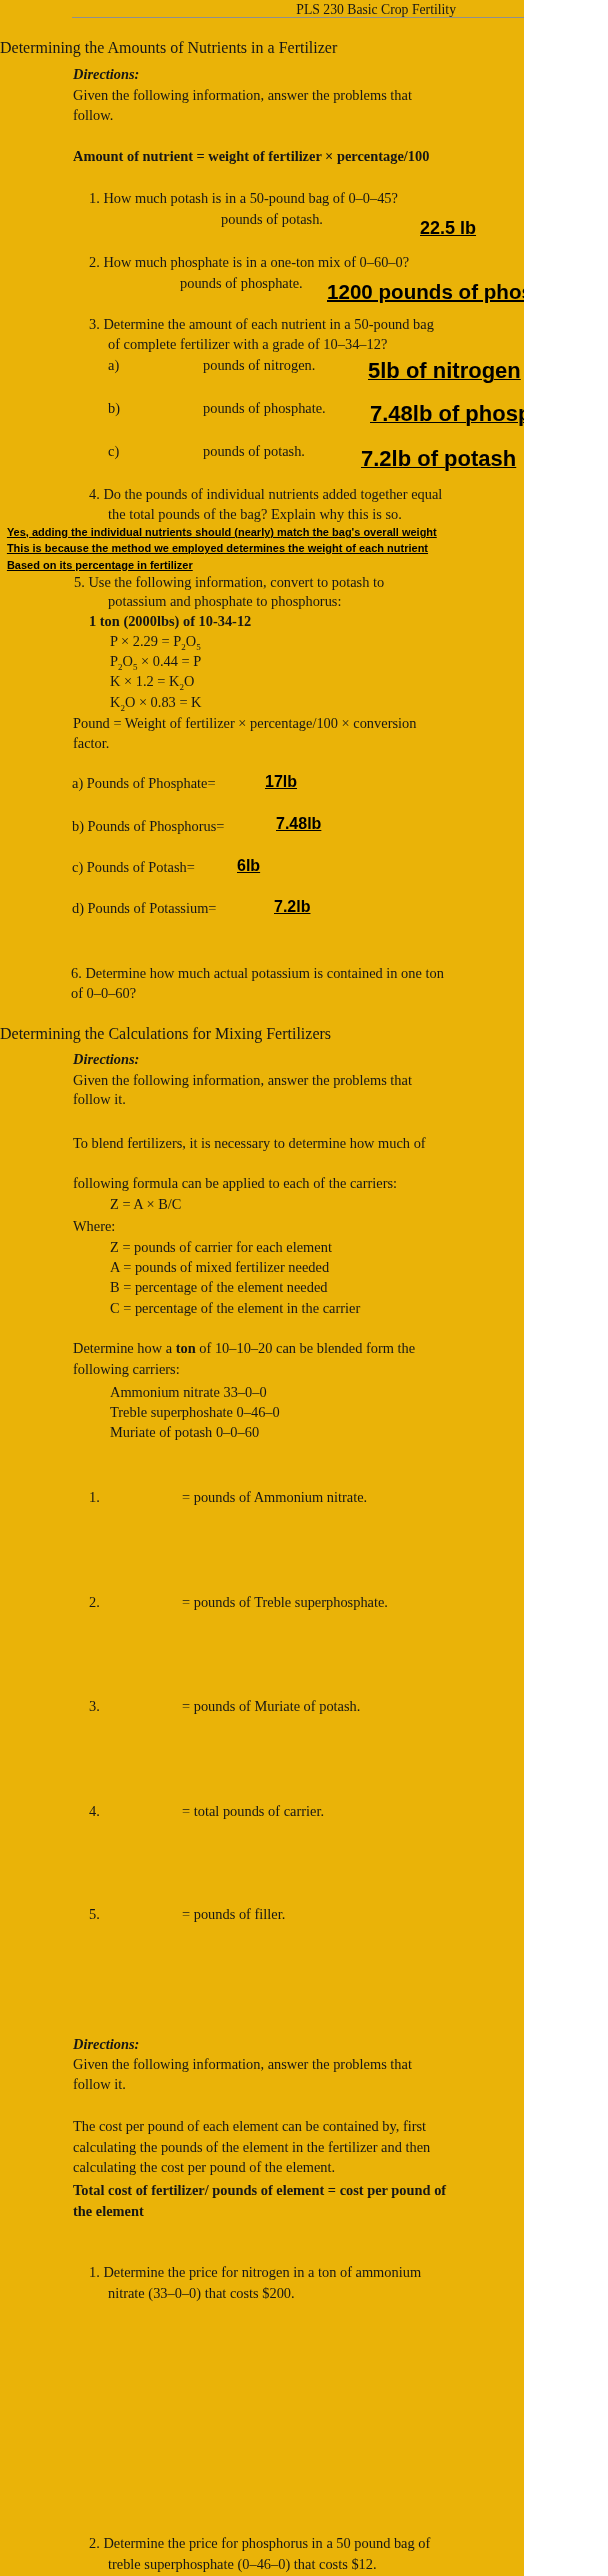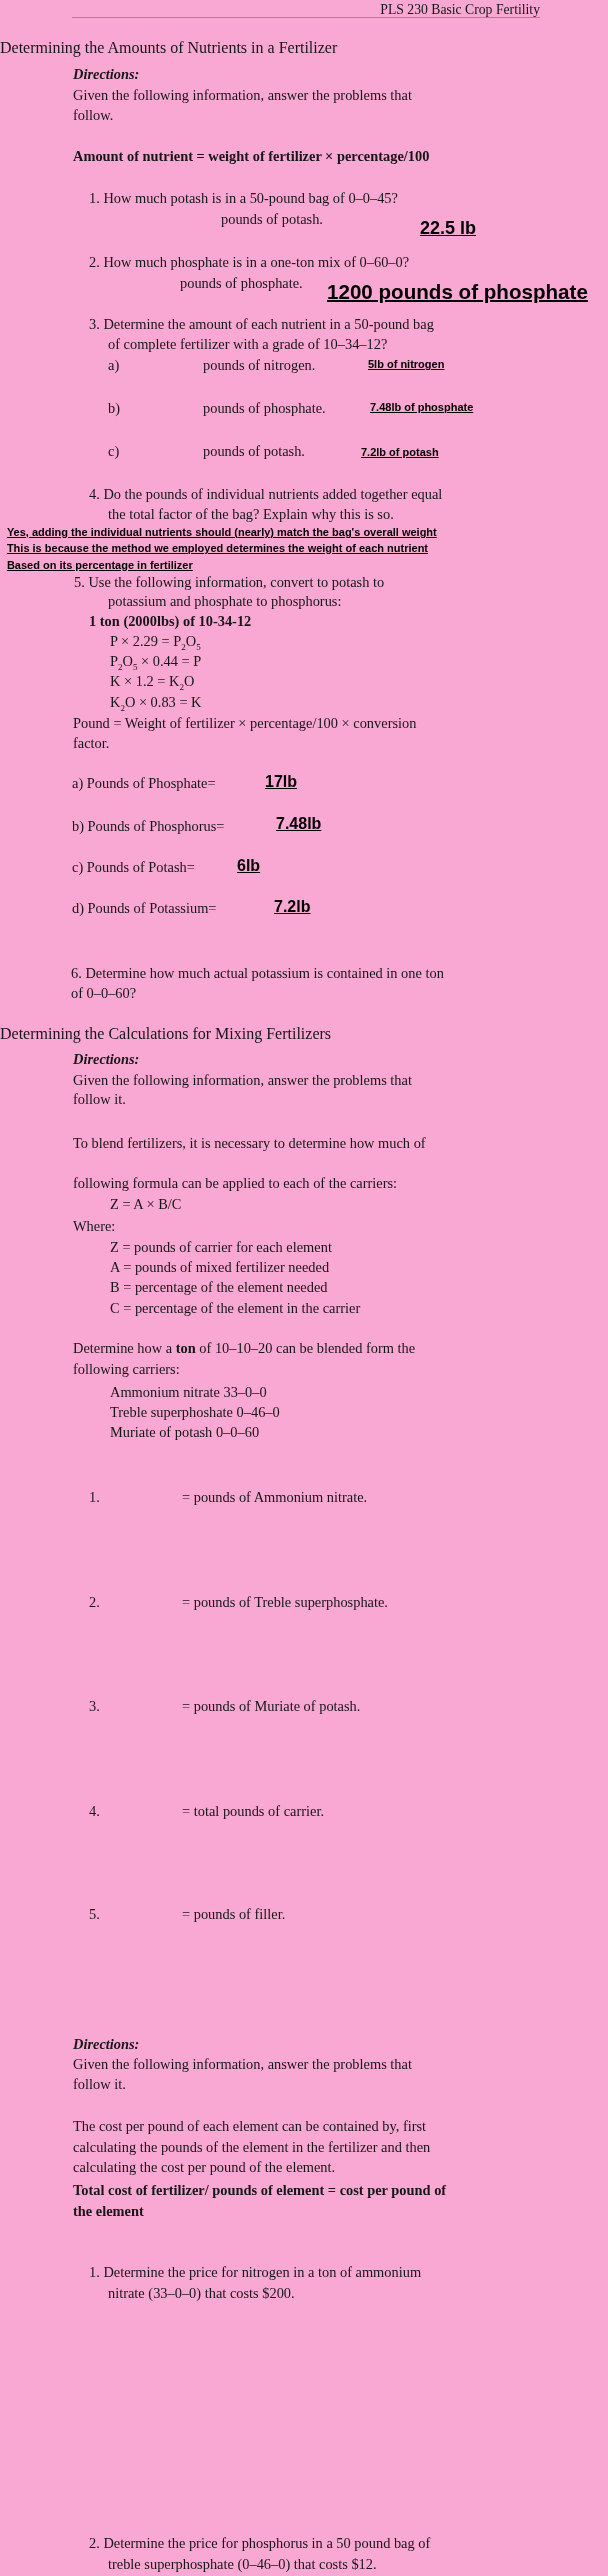--- a/index.html
+++ b/index.html
@@ -1,28 +1,28 @@
 <!DOCTYPE html>
 <html style="font-size:11px"><head>
 <meta charset="utf-8">
 <style>
   html,body{margin:0;padding:0;background:#ffffff;}
-  .page{position:relative;width:608px;height:2576px;background:#f9a8d4;overflow:hidden;
+  .page{position:relative;width:524px;height:2576px;background:#eab308;overflow:hidden;
         font-family:"Liberation Serif","DejaVu Serif",serif;color:#161616;}
   .t{position:absolute;white-space:nowrap;font-size:14.4px;line-height:19px;}
   .b{font-weight:700;}
   .dir{font-weight:700;font-style:italic;}
   .title{position:absolute;left:0;width:608px;text-align:left;font-size:16px;white-space:nowrap;}
   .hdr{position:absolute;top:2.1px;right:68px;font-size:13.7px;white-space:nowrap;}
   .rule{position:absolute;left:72px;top:17px;width:468px;height:1.4px;background:#8f8f8f;}
   .ans{position:absolute;white-space:nowrap;font-family:"Liberation Sans","DejaVu Sans",sans-serif;
        font-weight:700;color:#000;text-decoration:underline;text-decoration-thickness:1.4px;text-align:right;}
   .a17{font-size:11px;line-height:16.5px;}
   .a23{font-size:16px;}
-  .a24{font-size:11px;}
+  .a24{font-size:22px;}
   .a26{font-size:18px;}
   .a30{font-size:20.6px;text-decoration-thickness:2.1px;}
   sub{font-size:9px;}
 </style>
 </head>
 <body>
 
 <div class="page">
 
   <div class="hdr">PLS 230 Basic Crop Fertility</div>
@@ -51,21 +51,21 @@
 
   <div class="t" style="left:108px;top:399px">b)</div>
   <div class="t" style="left:203px;top:399px">pounds of phosphate.</div>
   <div class="ans a24" style="left:370px;top:401px">7.48lb of phosphate</div>
 
   <div class="t" style="left:108px;top:442px">c)</div>
   <div class="t" style="left:203px;top:442px">pounds of potash.</div>
   <div class="ans a24" style="left:361px;top:446px">7.2lb of potash</div>
 
   <div class="t" style="left:89px;top:485px">4. Do the pounds of individual nutrients added together equal</div>
-  <div class="t" style="left:108px;top:505px">the total factor of the bag? Explain why this is so.</div>
+  <div class="t" style="left:108px;top:505px">the total pounds of the bag? Explain why this is so.</div>
   <div class="ans a17" style="left:6.9px;top:524px">Yes, adding the individual nutrients should (nearly) match the bag's overall weight</div>
   <div class="ans a17" style="left:6.9px;top:540px">This is because the method we employed determines the weight of each nutrient</div>
   <div class="ans a17" style="left:6.9px;top:557px">Based on its percentage in fertilizer</div>
 
   <div class="t" style="left:74px;top:573px">5. Use the following information, convert to potash to</div>
   <div class="t" style="left:108px;top:592px">potassium and phosphate to phosphorus:</div>
   <div class="t b" style="left:89px;top:612px">1 ton (2000lbs) of 10-34-12</div>
 
   <div class="t" style="left:110px;top:632px"><span>P × 2.29 = P</span><sub>2</sub><span>O</span><sub>5</sub></div>
   <div class="t" style="left:110px;top:652px"><span>P</span><sub>2</sub><span>O</span><sub>5</sub><span> × 0.44 = P</span></div>

